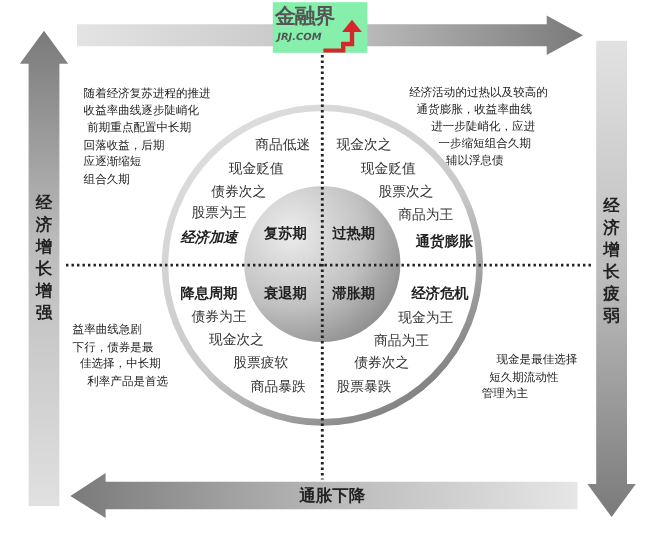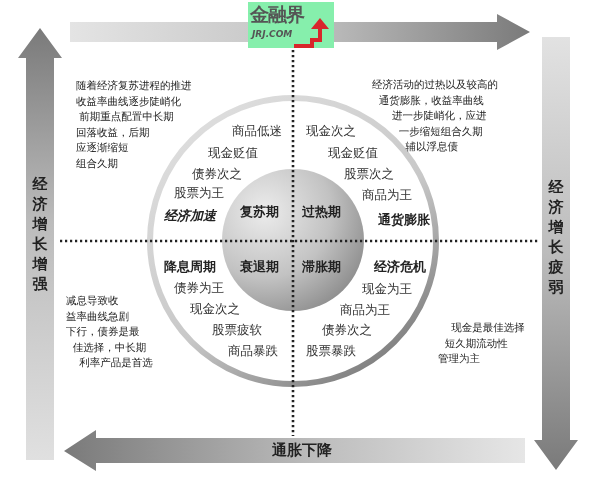--- a/index.html
+++ b/index.html
@@ -97,21 +97,21 @@
   <span>长</span>
   <span>疲</span>
   <span>弱</span>
 </div>
 <div class="htext" style="left:272px;top:441px;">通胀下降</div>
 
 <div class="note" style="left:76px;top:78px;"><div>随着经济复苏进程的推进</div><div>收益率曲线逐步陡峭化</div><div> 前期重点配置中长期</div><div>回落收益，后期</div><div>应逐渐缩短</div><div>组合久期</div></div>
 
 <div class="note" style="left:372px;top:77px;"><div>经济活动的过热以及较高的</div><div>  通货膨胀，收益率曲线</div><div>      进一步陡峭化，应进</div><div>        一步缩短组合久期</div><div>          辅以浮息债</div></div>
 
-<div class="note" style="left:66px;top:293px;"><div>减息导致收</div><div>益率曲线急剧</div><div>下行，债券是最</div><div>  佳选择，中长期</div><div>    利率产品是首选</div></div>
+<div class="note" style="left:66px;top:293px;"><div>益率曲线急剧</div><div>下行，债券是最</div><div>  佳选择，中长期</div><div>    利率产品是首选</div></div>
 
 <div class="note" style="left:396px;top:320px;margin-left:42px;"><div>    现金是最佳选择</div><div>  短久期流动性</div><div>管理为主</div></div>
 
 <div class="phase" style="left:240px;top:203px;">复苏期</div>
 <div class="phase" style="left:302px;top:203px;">过热期</div>
 <div class="phase" style="left:240px;top:258px;">衰退期</div>
 <div class="phase" style="left:302px;top:258px;">滞胀期</div>
 
 <div class="phase" style="left:164px;top:207px;font-style:italic;">经济加速</div>
 <div class="phase" style="left:378px;top:211px;">通货膨胀</div>

